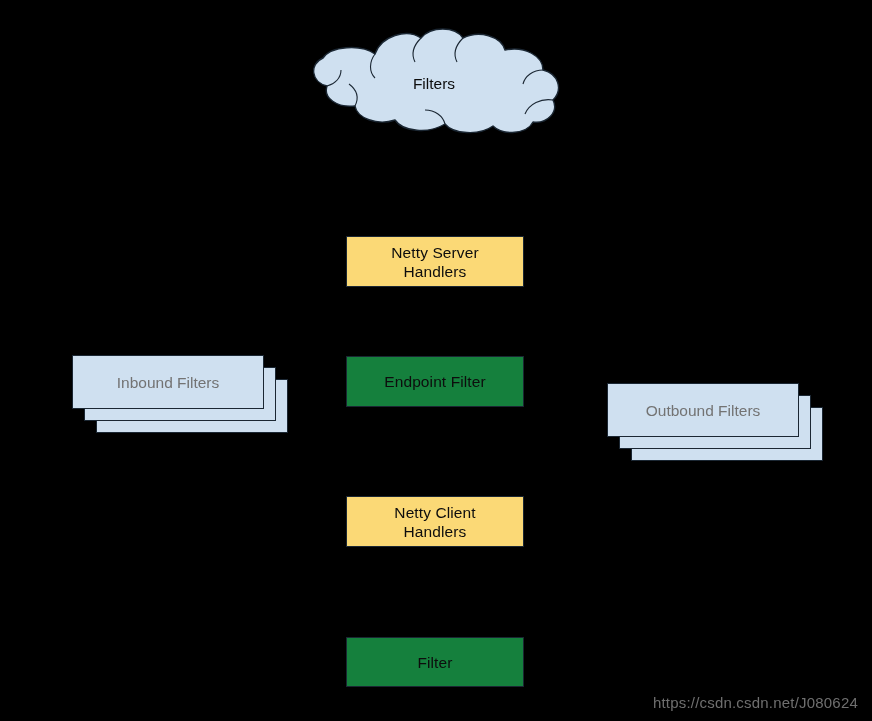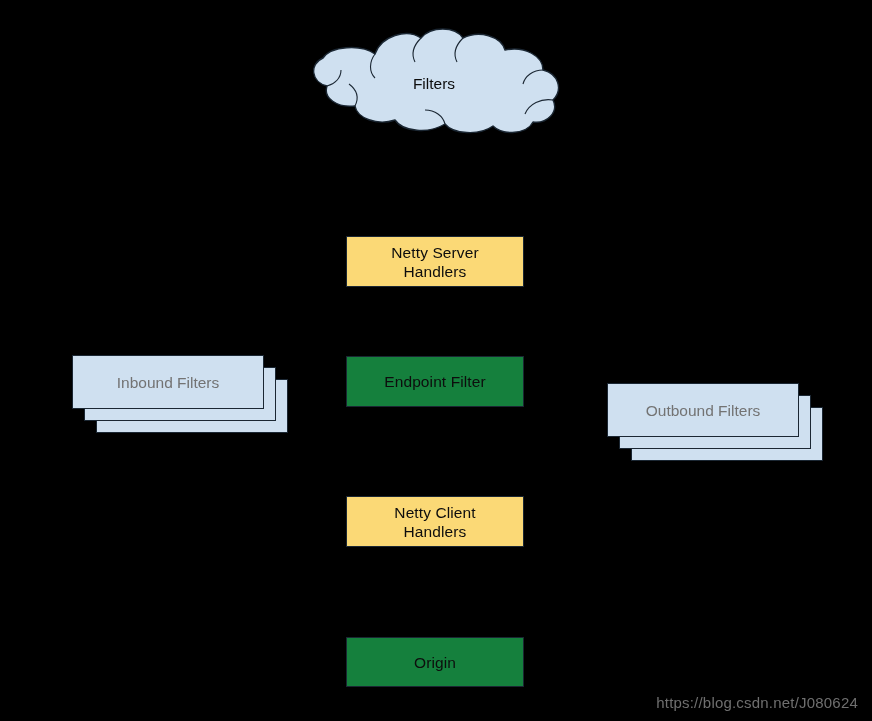--- a/index.html
+++ b/index.html
@@ -145,17 +145,17 @@
 
   <div class="stack" style="left:607px; top:355px;margin-top:28px;">
     <div class="layer back2"></div>
     <div class="layer back1"></div>
     <div class="layer front">Outbound Filters</div>
   </div>
 
   <div class="node yellow" style="left:346px; top:476px; width:178px; height:51px;margin-top:20px;">Netty Client
 Handlers</div>
 
-  <div class="node blue" style="left:346px; top:637px; width:178px; height:50px;">Origin</div>
+  <div class="node blue" style="left:346px; top:637px; width:178px; height:50px;">Filter</div>
 
-  <div class="watermark">https://blog.csdn.net/J080624</div>
+  <div class="watermark">https://csdn.csdn.net/J080624</div>
 
 </div>
 
 </body></html>

